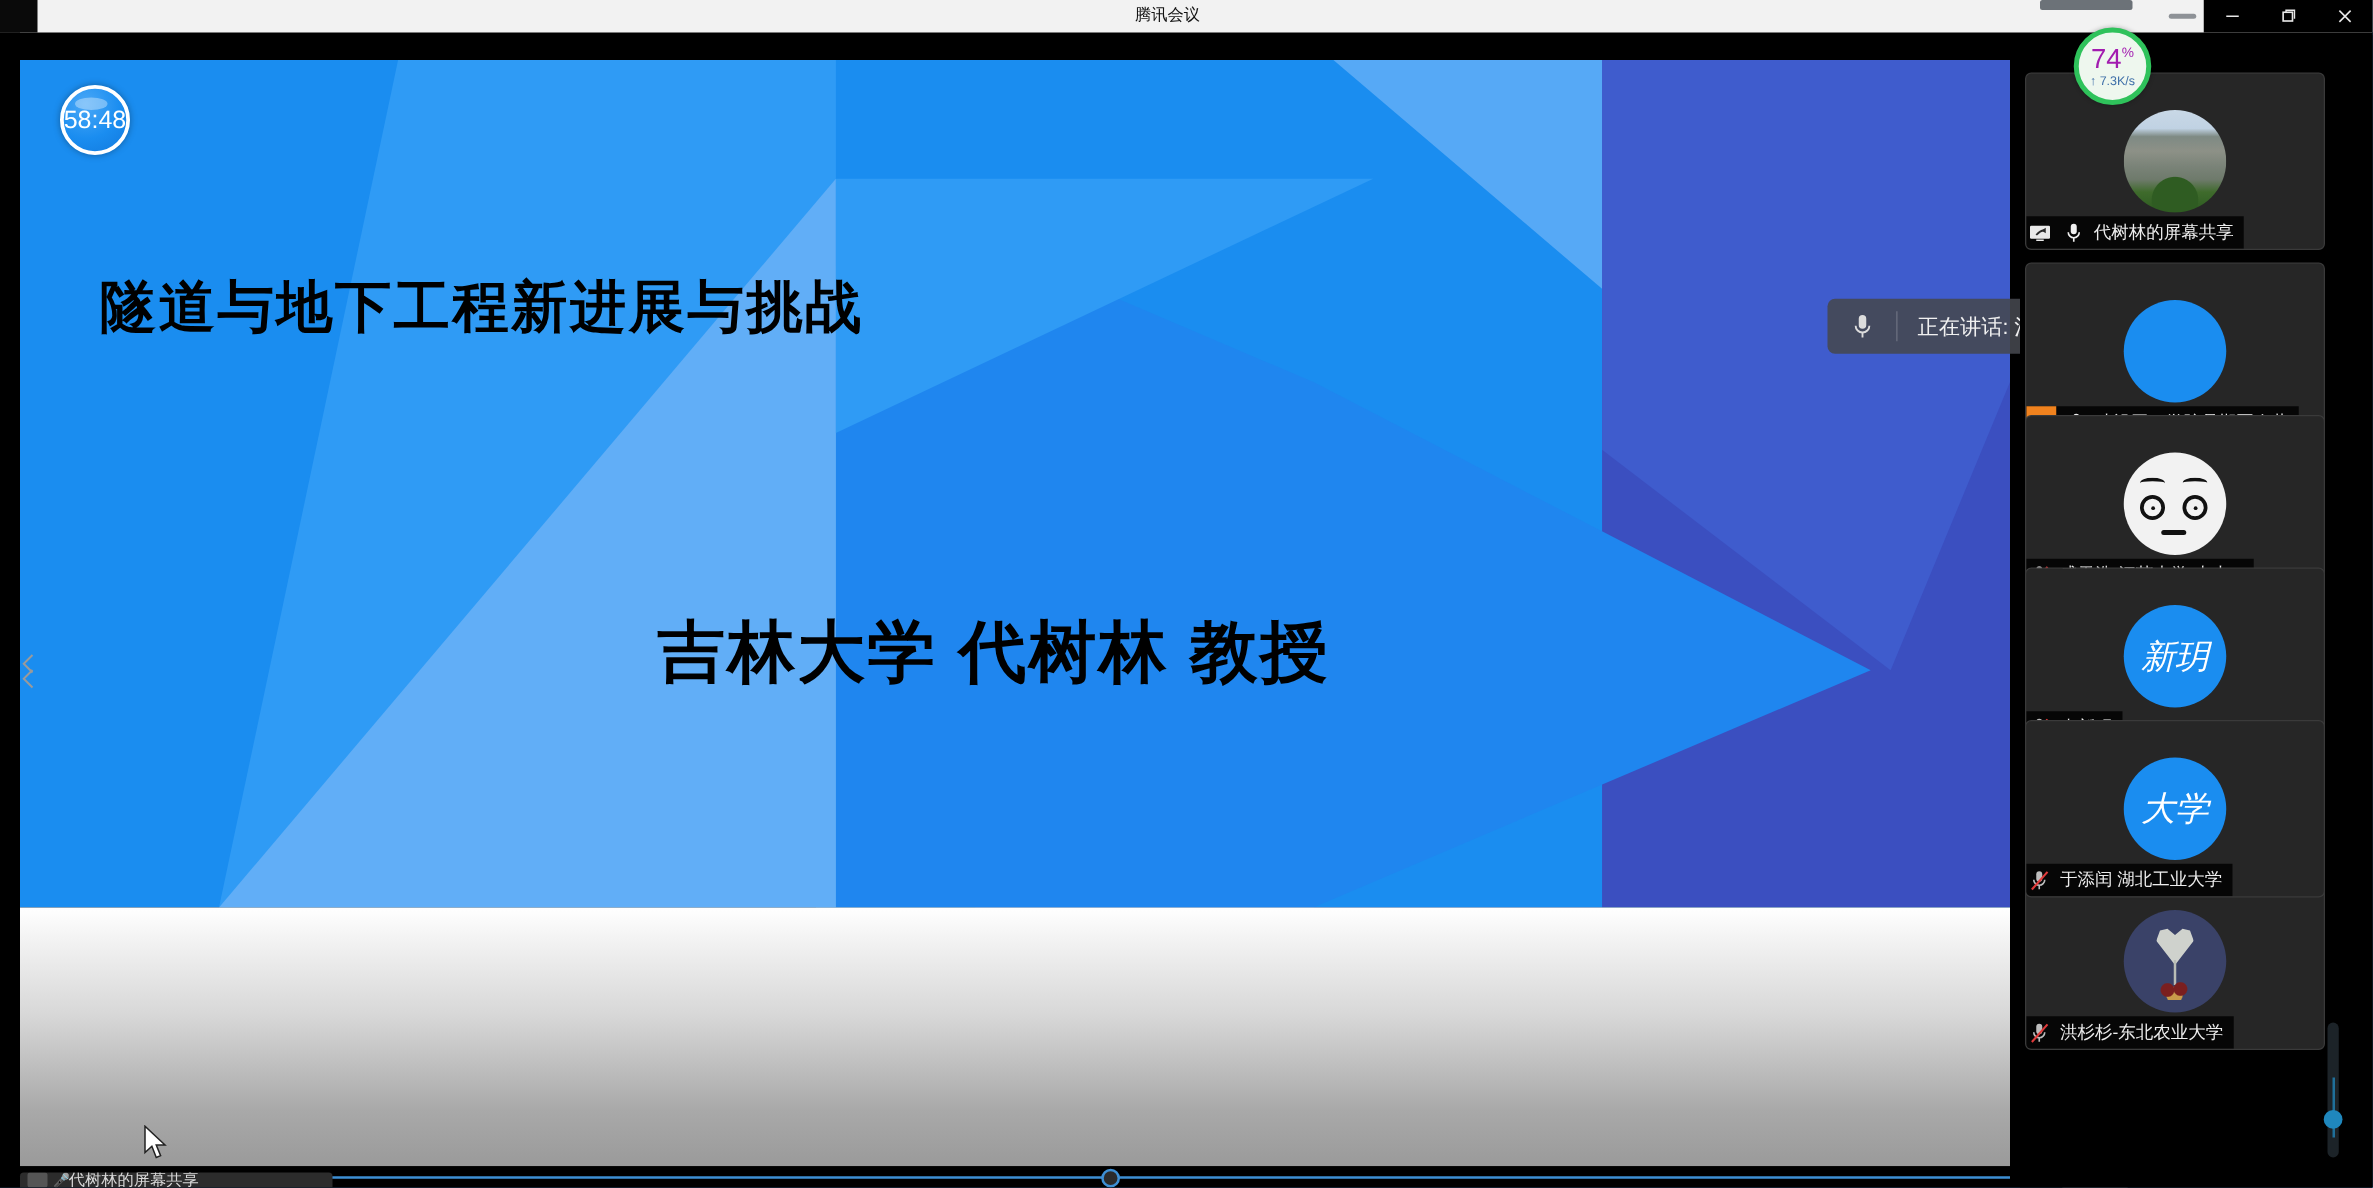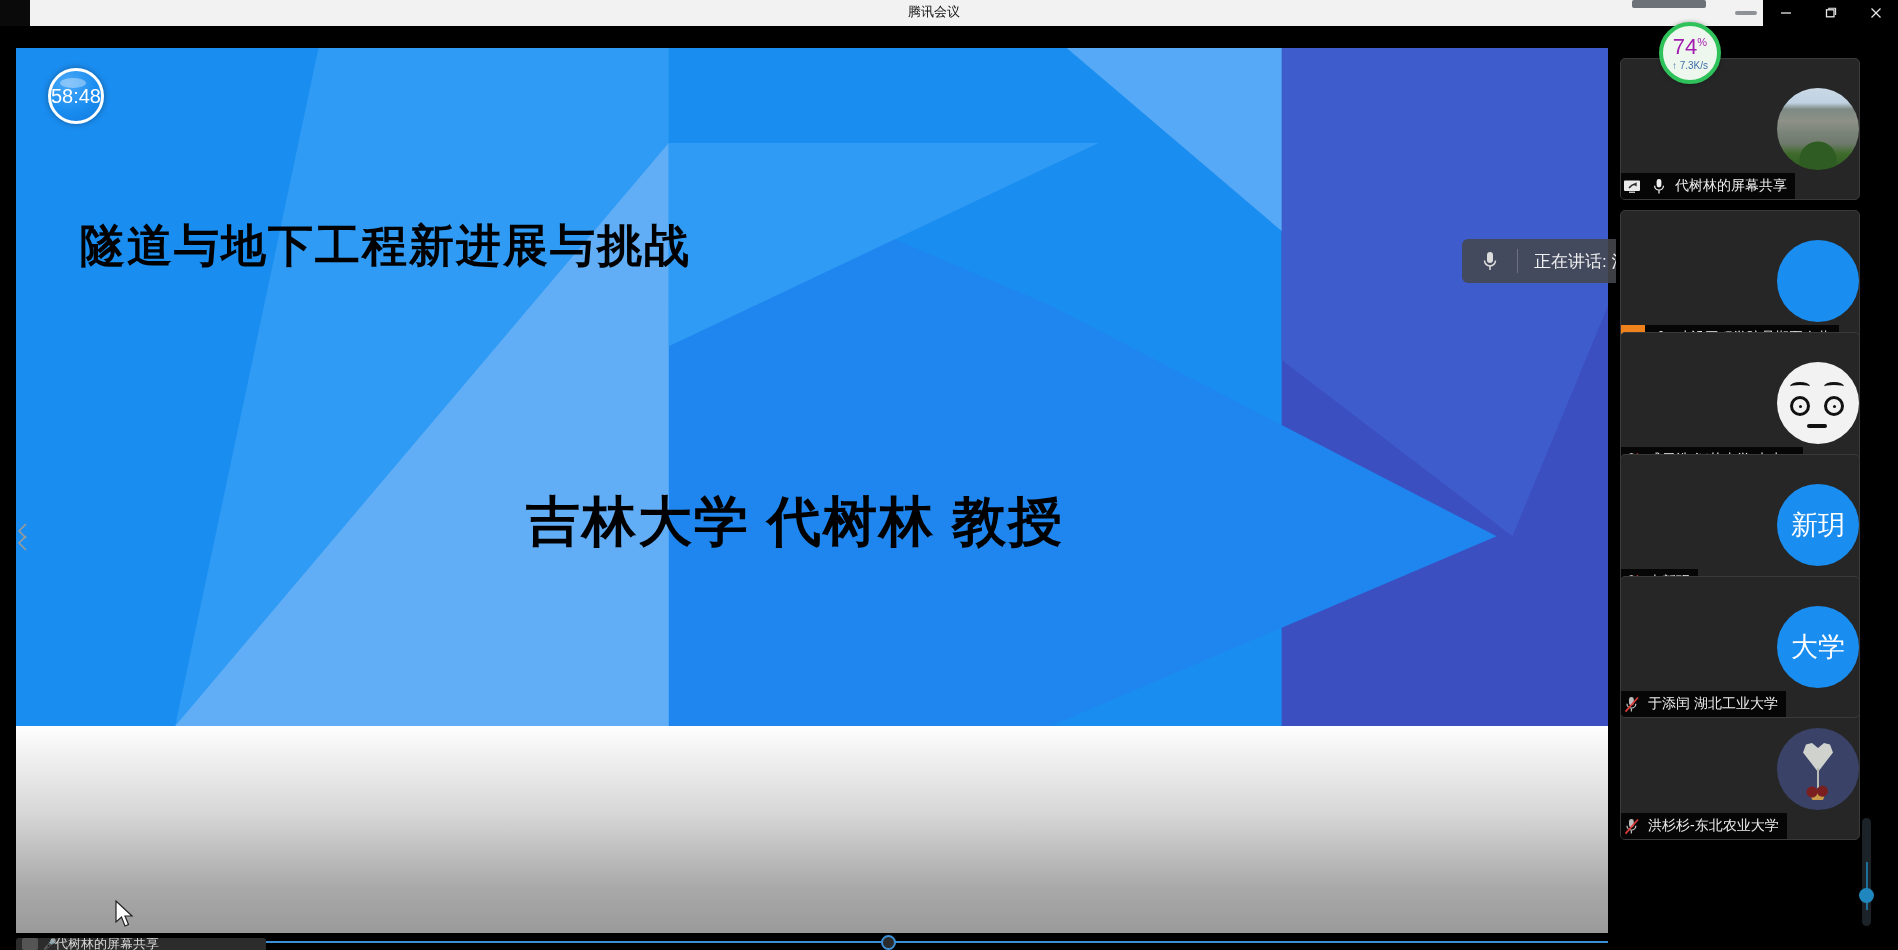--- a/index.html
+++ b/index.html
@@ -183,21 +183,21 @@
   
   .rail {
     position: absolute; left: 1616px; top: 28px; width: 282px; height: 922px;
     background: #000;
   }
   .tile {
     position: absolute; left: 4px; width: 240px; height: 142px;
     background: #262626; border: 1px solid #3a3a3a; border-radius: 5px;
     overflow: hidden;
   }
-  .tile-body { position: absolute; inset: 0; display: flex; align-items: center; justify-content: flex-end; }
+  .tile-body { position: absolute; inset: 0; display: flex; align-items: center; justify-content: center; font-style: italic; }
   .avatar-circle {
     width: 82px; height: 82px; border-radius: 50%;
     display: flex; align-items: center; justify-content: center;
     color: #fff; font-size: 27px; overflow: hidden;
   }
   .av-blue { background: #1a8df0; }
   .av-photo-mountain {
     background:
       radial-gradient(circle at 50% 88%, #2f5c22 0%, #2f5c22 22%, rgba(47,92,34,0) 23%),
       linear-gradient(to bottom,

